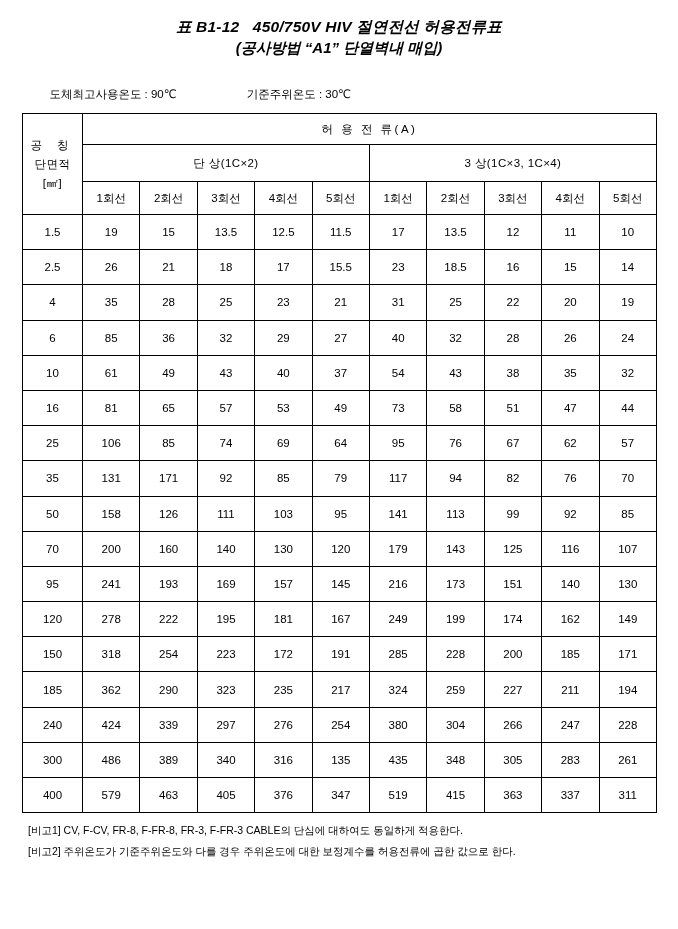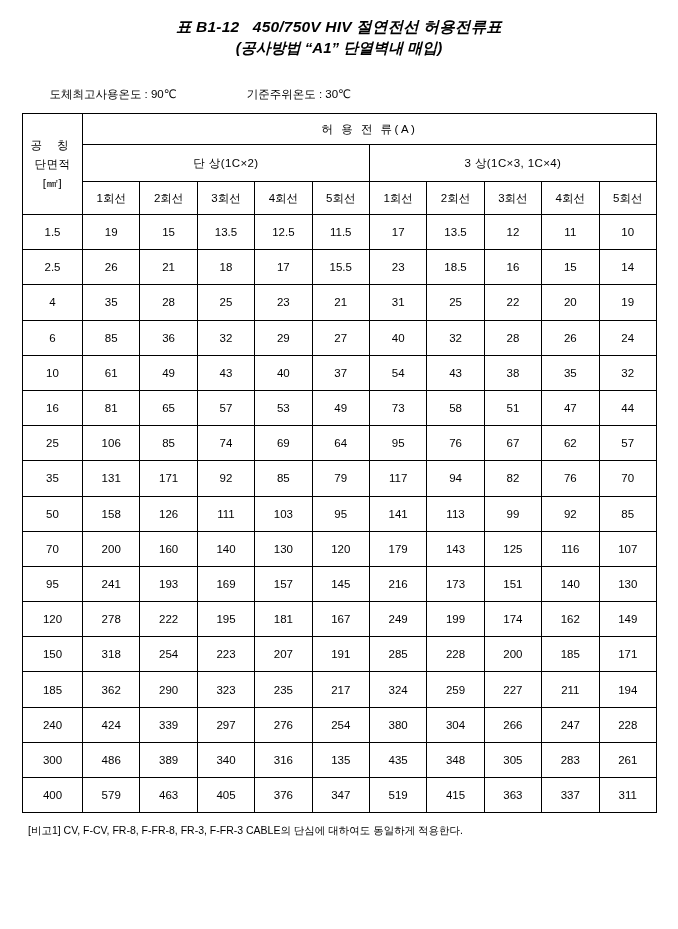--- a/index.html
+++ b/index.html
@@ -325,21 +325,21 @@
           <td class="val-cell">199</td>
           <td class="val-cell">174</td>
           <td class="val-cell">162</td>
           <td class="val-cell">149</td>
         </tr>
         <tr>
           <td class="size-cell">150</td>
           <td class="val-cell">318</td>
           <td class="val-cell">254</td>
           <td class="val-cell">223</td>
-          <td class="val-cell">207</td>
+          <td class="val-cell">172</td>
           <td class="val-cell sep-left">191</td>
           <td class="val-cell">285</td>
           <td class="val-cell">228</td>
           <td class="val-cell">200</td>
           <td class="val-cell">185</td>
           <td class="val-cell">171</td>
         </tr>
         <tr>
           <td class="size-cell">185</td>
           <td class="val-cell">362</td>
@@ -391,13 +391,14 @@
           <td class="val-cell">363</td>
           <td class="val-cell">337</td>
           <td class="val-cell">311</td>
         </tr>
       </tbody>
   </table>
 </div>
 
 <div class="notes" id="notes-block">
     <div class="note-row">[비고1] CV, F-CV, FR-8, F-FR-8, FR-3, F-FR-3 CABLE의 단심에 대하여도 동일하게 적용한다.</div>
+    <div class="note-row">[비고2] 주위온도가 기준주위온도와 다를 경우 주위온도에 대한 보정계수를 허용전류에 곱한 값으로 한다.</div>
   </div>
 
 </body></html>

